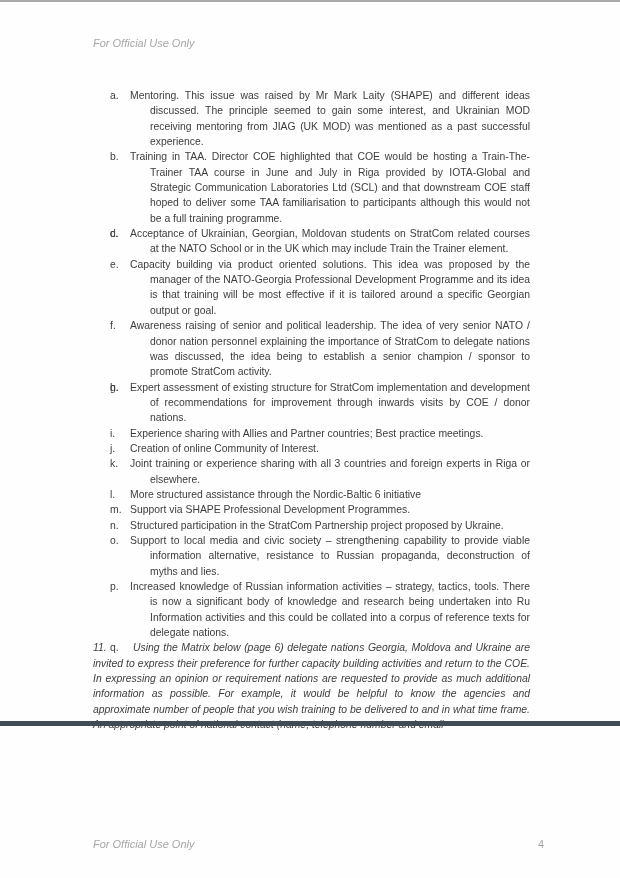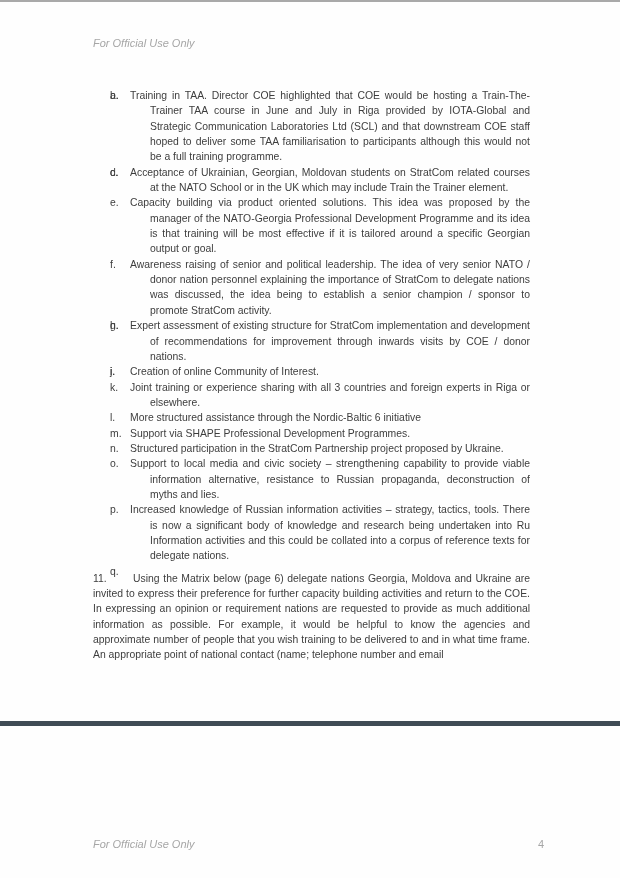--- a/index.html
+++ b/index.html
@@ -38,24 +38,25 @@
     text-indent: -20px;
     text-align: justify;
   }
   .li .marker {
     position: absolute; left: 20px; top: 0;
     text-indent: 0;
   }
 
   .para11 {
     position: relative;
-    margin-top: 7px;
+    margin-top: 0;
     text-align: justify;
     text-indent: 40px;
     padding-left: 3px;
+    font-style: italic;
   }
   .para11 .pnum {
     position: absolute; left: 3px; top: 0;
     text-indent: 0;
   }
 
   .footer-classification {
     position: absolute; top: 838px; left: 93px;
     font-size: 11px; font-style: italic;
     color: var(--muted, #a9a9a9);
@@ -71,20 +72,21 @@
 
 <div class="page">
   <div class="top-bar"></div>
 
   <div class="header-classification">For Official Use Only</div>
 
   <div class="content">
 
     <div class="li">
       <span class="marker">a.</span>
+      <span>Mentoring.  This issue was raised by Mr Mark Laity (SHAPE) and different ideas discussed.  The principle seemed to gain some interest, and Ukrainian MOD receiving mentoring from JIAG (UK MOD) was mentioned as a past successful experience.</span>
     </div>
     <div class="li">
       <span class="marker">b.</span>
       <span>Training in TAA. Director COE highlighted that COE would be hosting a Train-The-Trainer TAA course in June and July in Riga provided by IOTA-Global and Strategic Communication Laboratories Ltd (SCL) and that downstream COE staff hoped to deliver some TAA familiarisation to participants although this would not be a full training programme.</span>
     </div>
     <div class="li">
       <span class="marker">c.</span>
     </div>
     <div class="li">
       <span class="marker">d.</span>
@@ -100,20 +102,21 @@
     </div>
     <div class="li">
       <span class="marker">g.</span>
     </div>
     <div class="li">
       <span class="marker">h.</span>
       <span>Expert assessment of existing structure for StratCom implementation and development of recommendations for improvement through inwards visits by COE / donor nations.</span>
     </div>
     <div class="li">
       <span class="marker">i.</span>
+      <span>Experience sharing with Allies and Partner countries; Best practice meetings.</span>
     </div>
     <div class="li">
       <span class="marker">j.</span>
       <span>Creation of online Community of Interest.</span>
     </div>
     <div class="li">
       <span class="marker">k.</span>
       <span>Joint training or experience sharing with all 3 countries and foreign experts in Riga or elsewhere.</span>
     </div>
     <div class="li">

